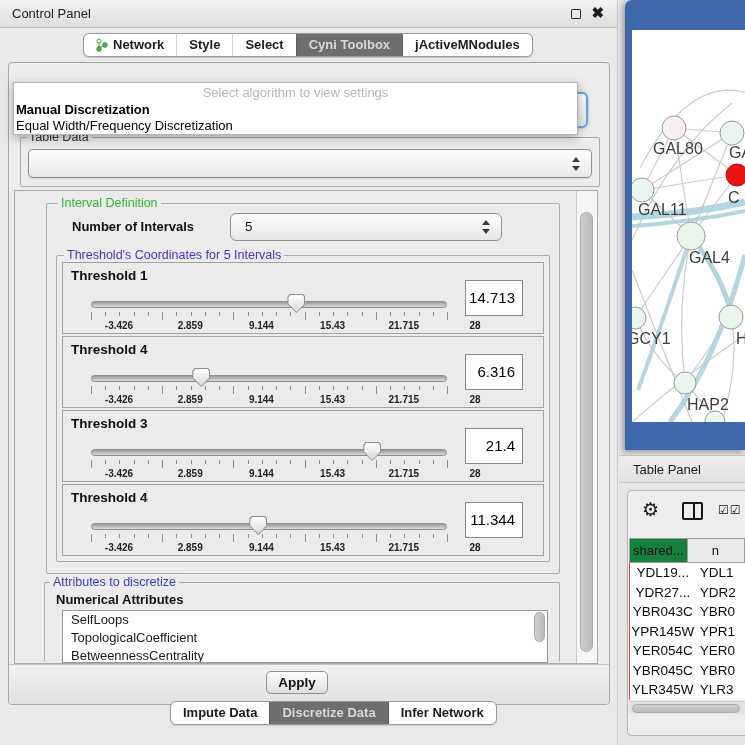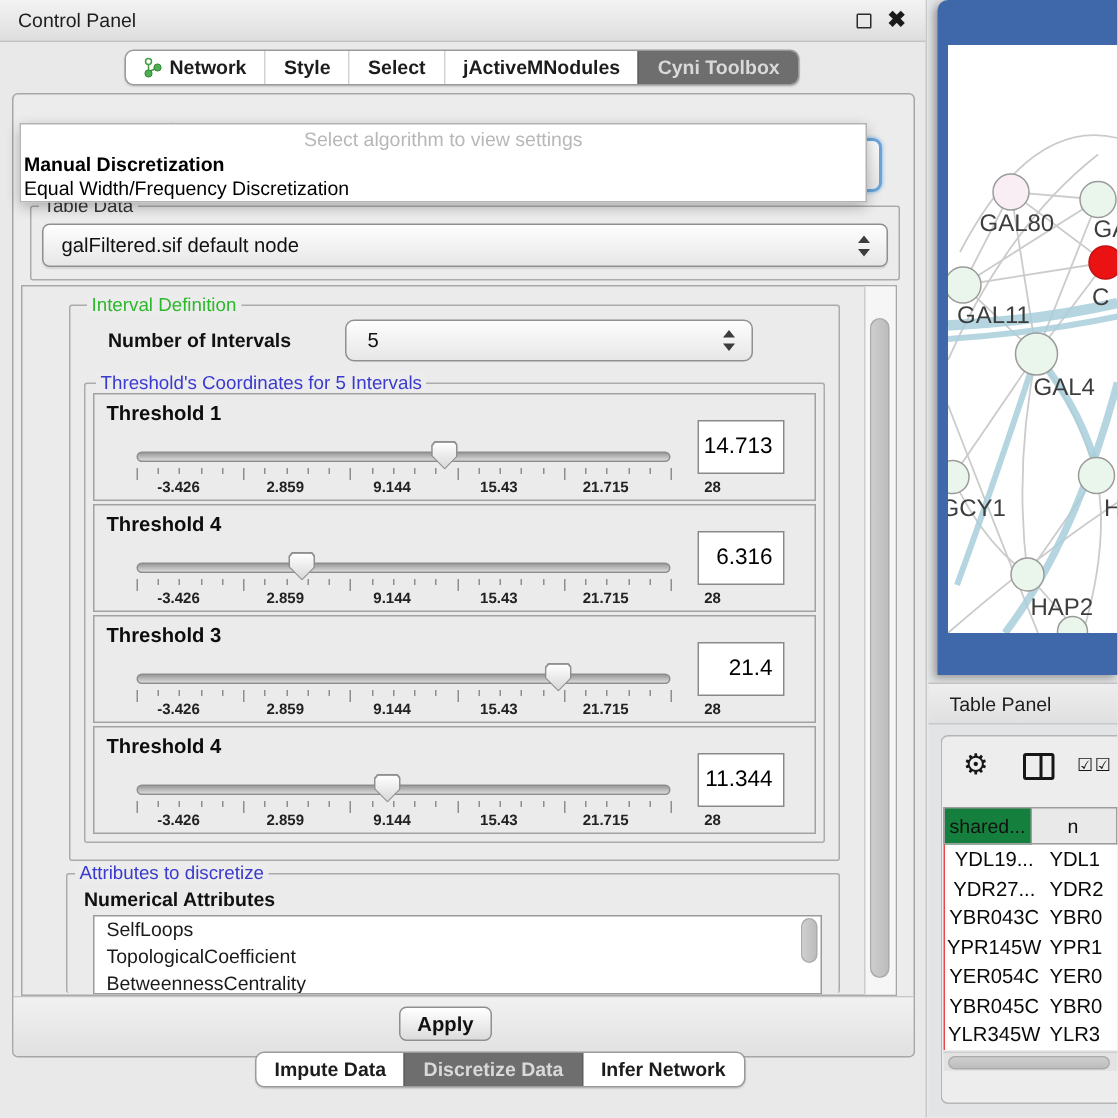--- a/index.html
+++ b/index.html
@@ -174,42 +174,41 @@
             <circle cx="9" cy="7" r="2.4" fill="#4caf50" stroke="#2e7d32" stroke-width=".6"></circle>
           </svg>
           <span>Network</span>
         </div>
         <div class="tab">
           <span>Style</span>
         </div>
         <div class="tab">
           <span>Select</span>
         </div>
+        <div class="tab selected">
+          <span>Cyni Toolbox</span>
+        </div>
         <div class="tab">
           <span>jActiveMNodules</span>
-        </div>
-        <div class="tab selected">
-          <span>Cyni Toolbox</span>
         </div>
       </div>
 
     <div id="outer-box"></div>
 
     <div id="disc-alg-label">Discretization Algorithm</div>
     <div id="alg-combo"></div>
     <div id="alg-popup">
       <div class="popup-placeholder">Select algorithm to view settings</div>
       <div class="popup-item bold">Manual Discretization</div>
       <div class="popup-item">Equal Width/Frequency Discretization</div>
     </div>
 
     <div class="fieldset" id="table-data-box"></div>
     <div class="legend dark" id="table-data-legend">Table Data</div>
     <div id="table-data-combo">
-      <span class="combo-text">galFiltered.sif default node</span>
       <span class="spin-arrows">
           <span class="up"></span>
           <span class="down"></span>
         </span>
     </div>
 
     <div id="scroll-panel"></div>
     <div id="main-vscroll-track"></div>
     <div id="main-vscroll-thumb"></div>
 

